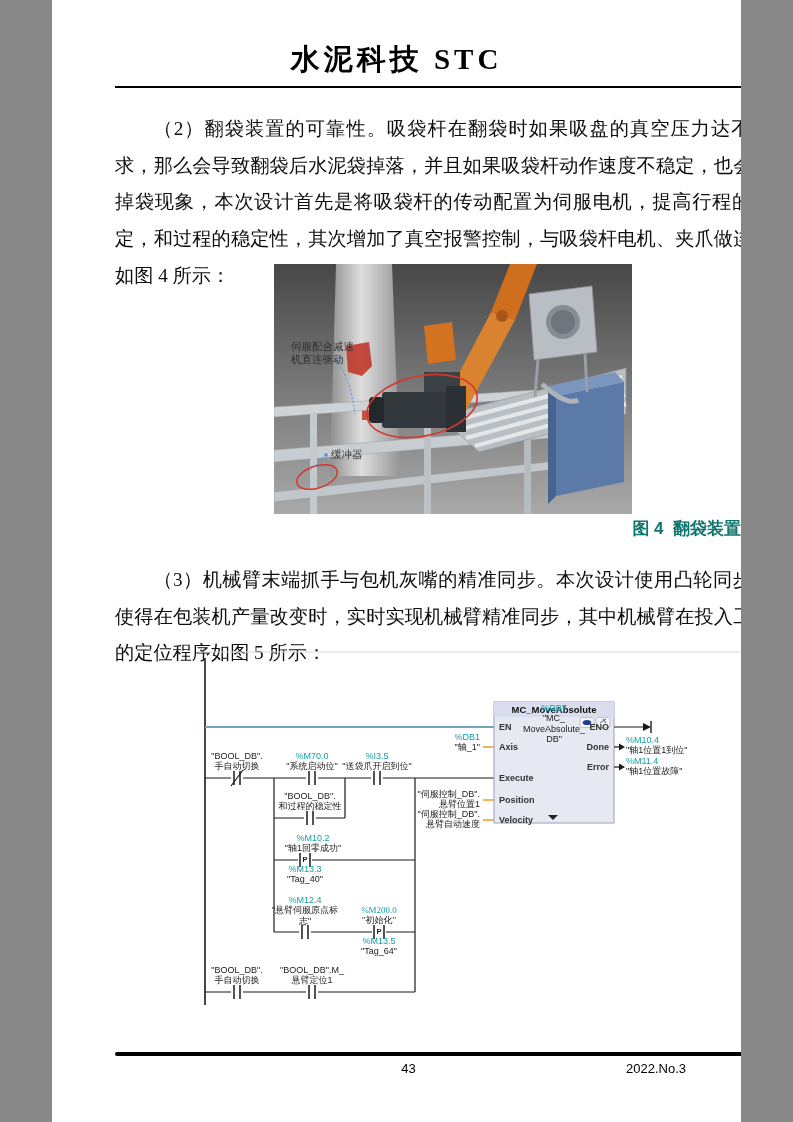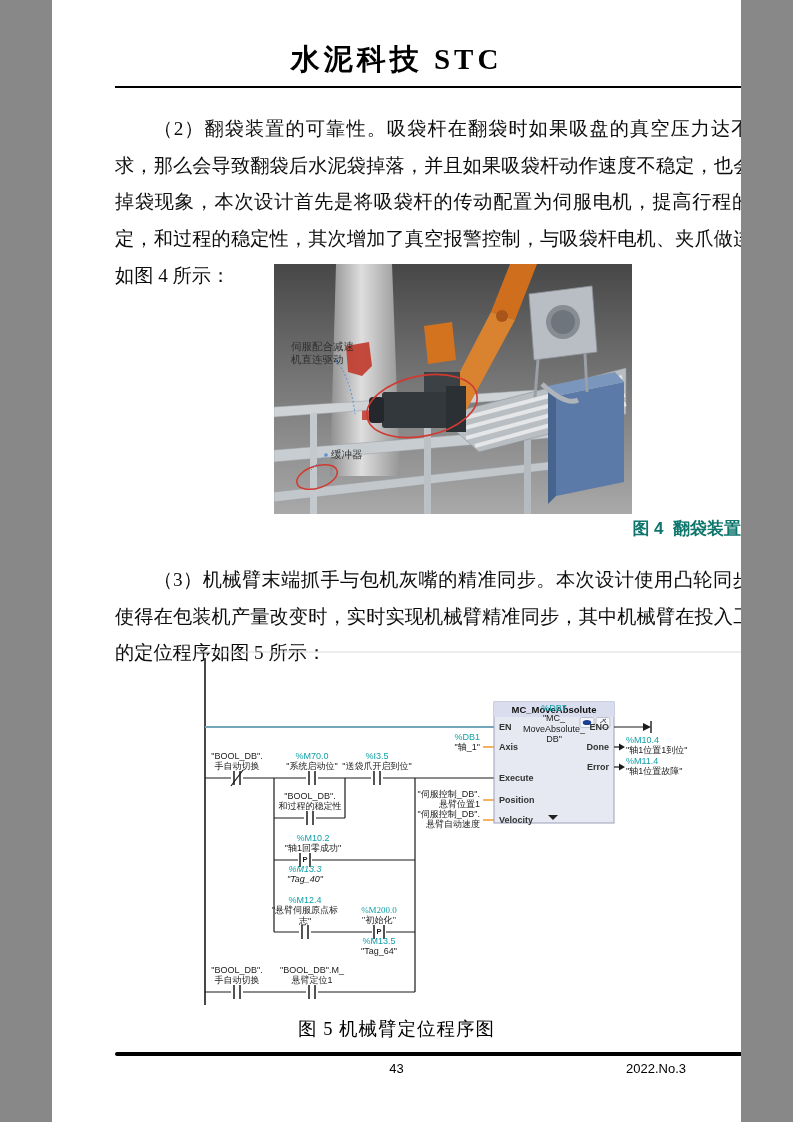--- a/index.html
+++ b/index.html
@@ -44,21 +44,21 @@
     position:absolute;width:12px;text-align:center;font-size:7.5px;font-weight:bold;
     color:#1a1a1a;transform:translateX(-50%);line-height:10px;
   }
   .fig5-caption{
     position:absolute;top:1016px;left:0;width:100%;text-align:center;
     font-size:18.5px;color:#000;letter-spacing:1px;
   }
   
   .footer-rule{position:absolute;top:1052px;left:63px;width:676px;height:4px;background:#000;border-radius:2px;}
   .footer-page{
-    position:absolute;top:1061px;left:0;width:100%;text-align:center;
+    position:absolute;top:1061px;left:12px;width:100%;text-align:center;
     font-family:"Liberation Sans",sans-serif;font-size:13px;color:#000;
   }
   .footer-issue{
     position:absolute;top:1061px;right:55px;
     font-family:"Liberation Sans",sans-serif;font-size:13px;color:#000;
   }
 </style>
 </head>
 <body>
 
@@ -257,21 +257,21 @@
       <span>"送袋爪开启到位"</span>
     </div>
     <div class="lbl" style="left:118px;top:141px;">
       <span>"BOOL_DB".</span>
       <span>和过程的稳定性</span>
     </div>
     <div class="lbl" style="left:121px;top:183px;">
       <span class="addr">%M10.2</span>
       <span>"轴1回零成功"</span>
     </div>
-    <div class="lbl" style="left:113px;top:214px;font-style:italic;">
+    <div class="lbl" style="left:113px;top:214px;">
       <span class="addr">%M13.3</span>
       <span>"Tag_40"</span>
     </div>
     <div class="lbl" style="left:113px;top:245px;">
       <span class="addr">%M12.4</span>
       <span>"悬臂伺服原点标</span>
       <span>志"</span>
     </div>
     <div class="lbl" style="left:187px;top:255px;font-family:Liberation Serif, serif;">
       <span class="addr">%M200.0</span>
@@ -308,19 +308,18 @@
     <div class="lbl lbl-l" style="left:434px;top:85px;">
       <span class="addr">%M10.4</span>
       <span>"轴1位置1到位"</span>
     </div>
     <div class="lbl lbl-l" style="left:434px;top:106px;">
       <span class="addr">%M11.4</span>
       <span>"轴1位置故障"</span>
     </div>
   </div>
 
-  <div class="fig5-caption">图 5 机械臂定位程序图</div>
 
   <div class="footer-rule"></div>
   <div class="footer-page">43</div>
   <div class="footer-issue">2022.No.3</div>
 
 </div>
 
 </body></html>

